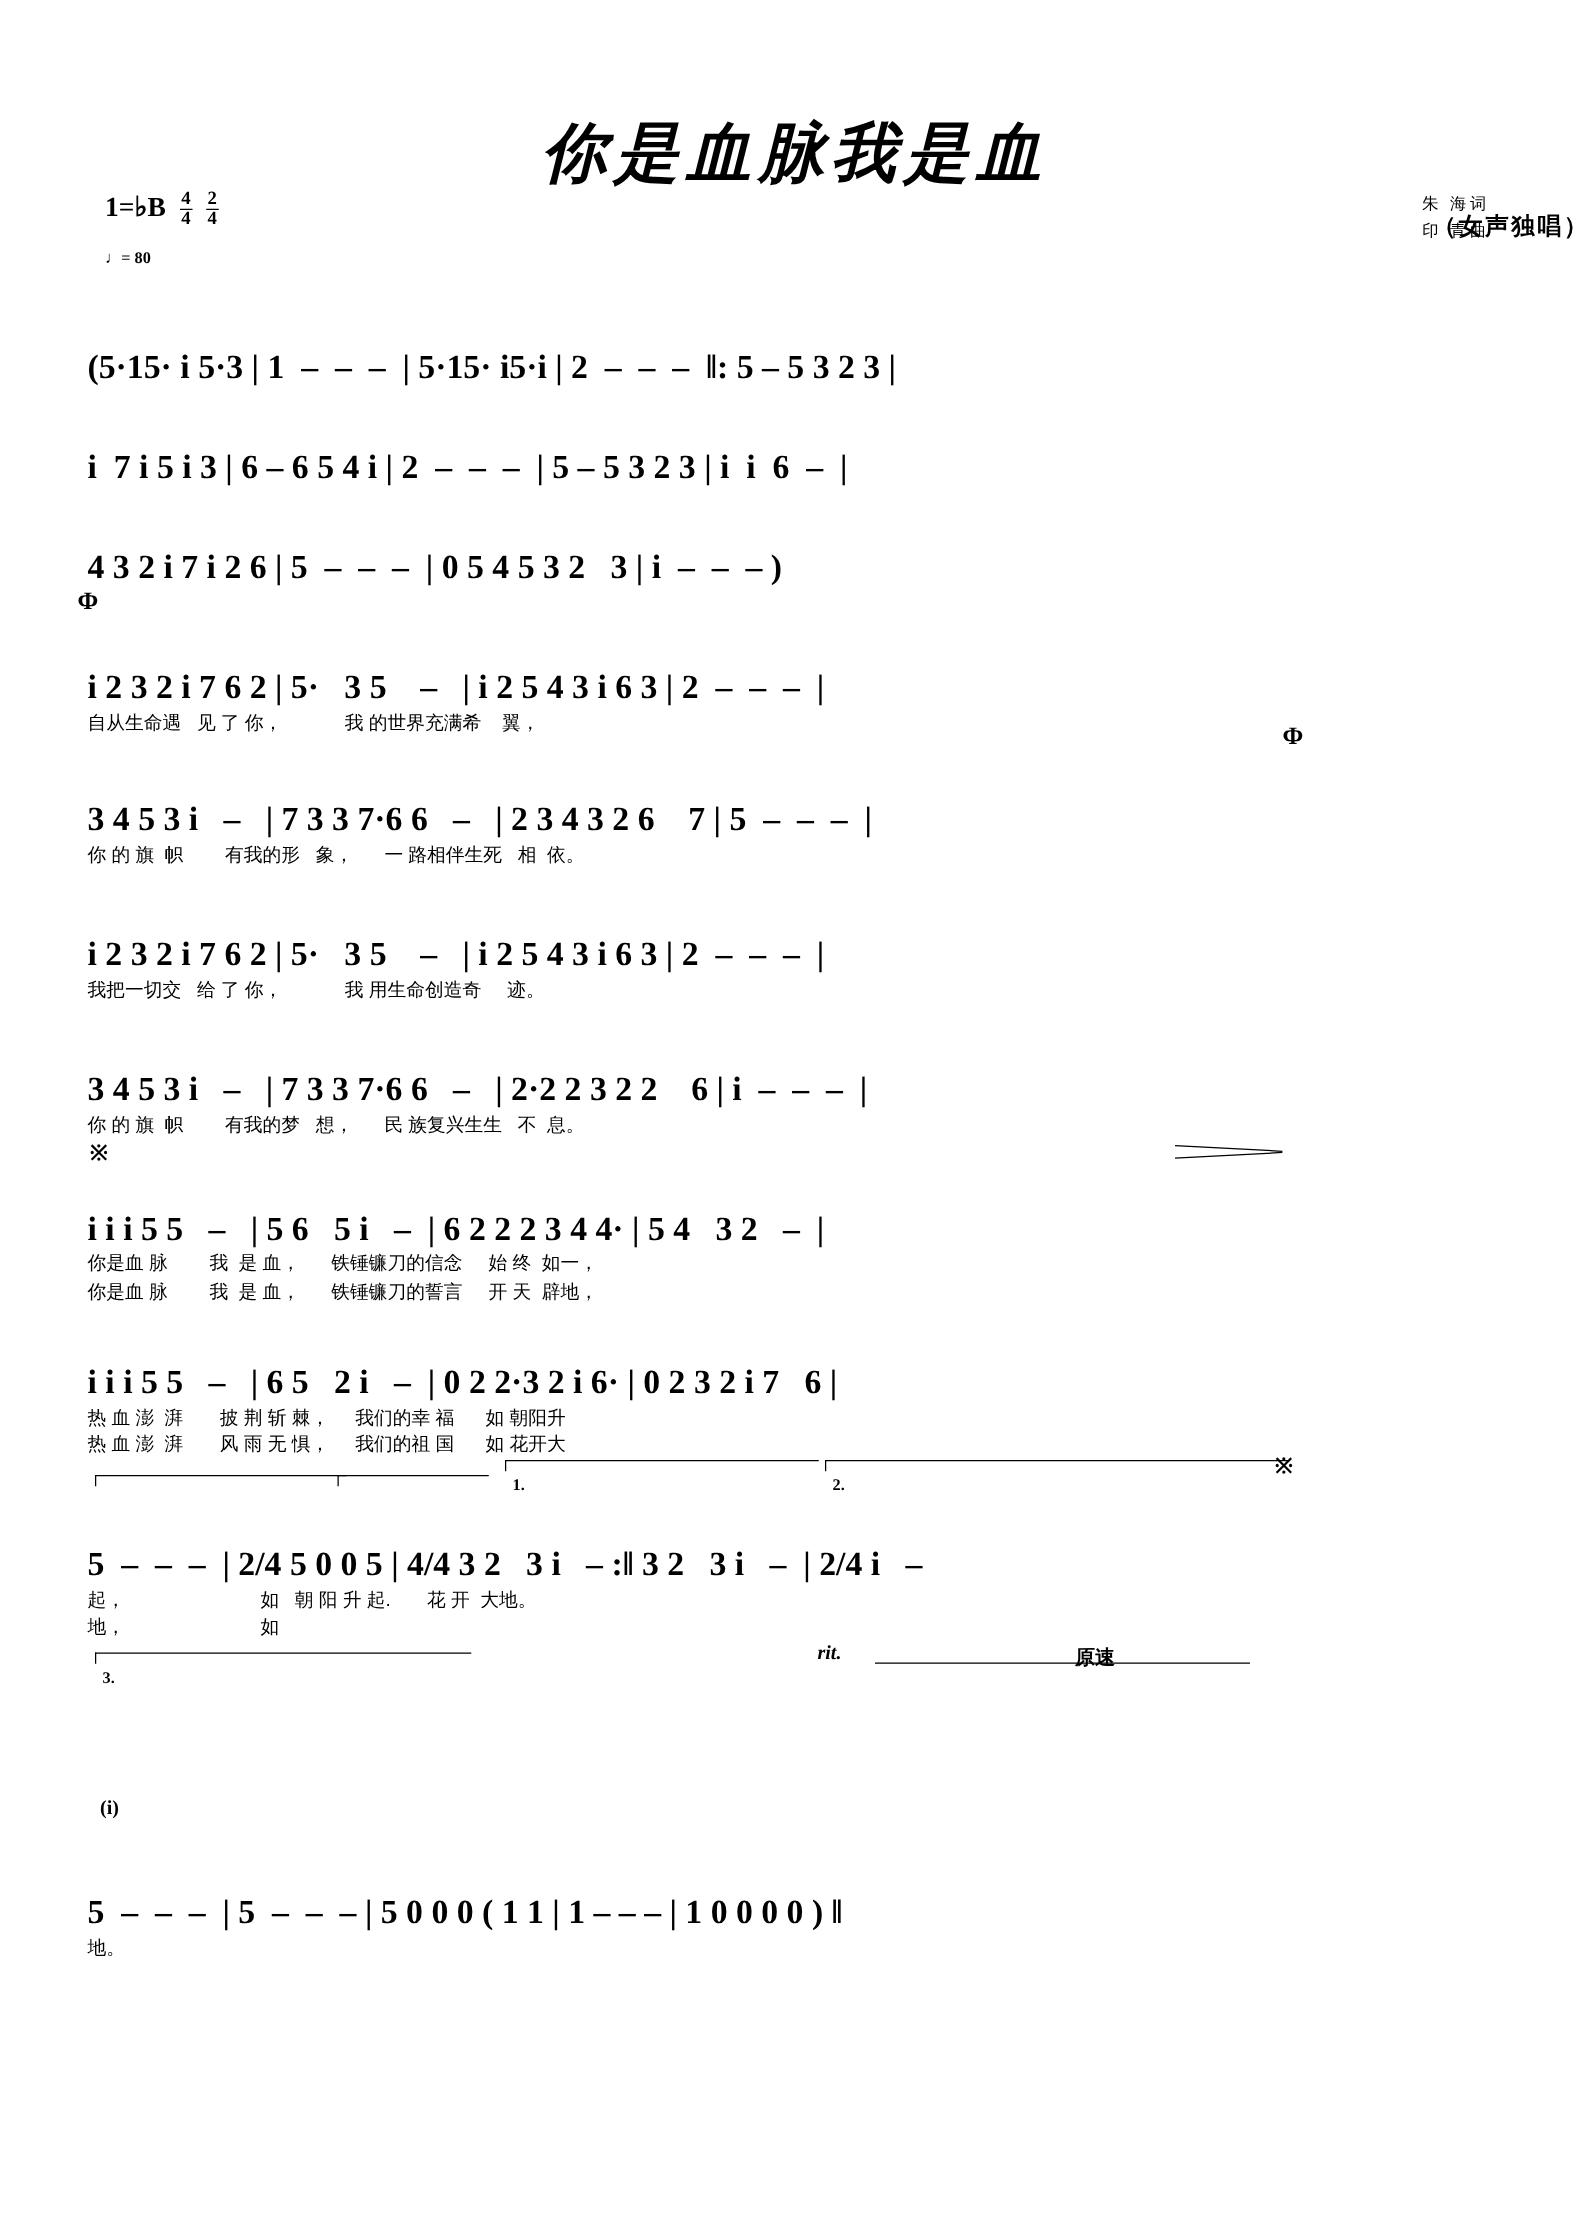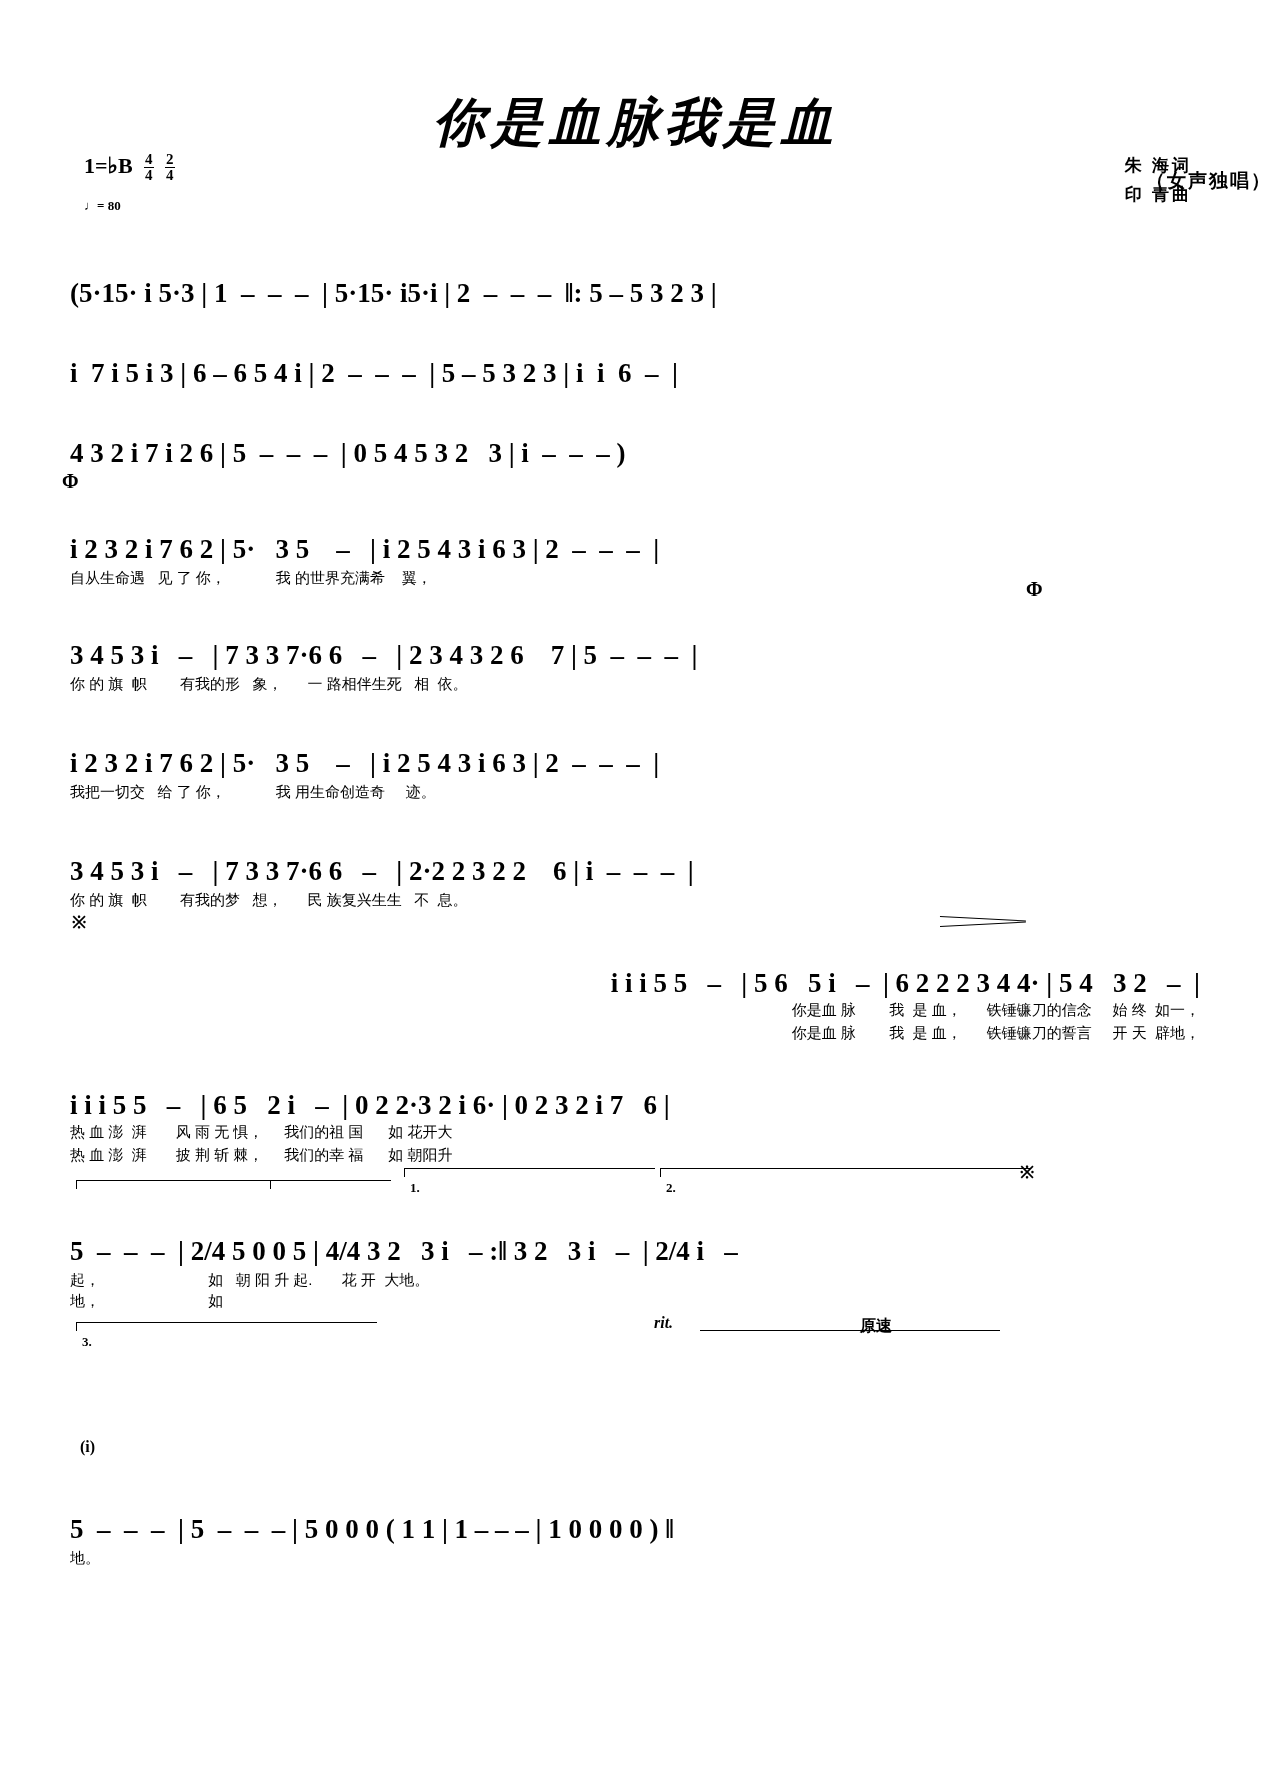--- a/index.html
+++ b/index.html
@@ -63,22 +63,22 @@
   .frac .num { border-bottom: 1px solid #000; padding: 0 1px;}
   .tempo {
     position: absolute;
     left: 84px; top: 198px;
     font-size: 13px;
     font-weight: bold;
   }
   .credits {
     position: absolute;
     right: 80px; top: 152px;
-    font-size: 17px;
-    font-weight: bold;
+    font-size: 13px;
+    font-weight: normal;
     line-height: 1.7;
     text-align: right;
     letter-spacing: 3px;
   }
 
   
   .system {
     position: absolute;
     left: 70px;
     width: 1130px;
@@ -190,30 +190,30 @@
 
   <div class="system" style="top:816px;">
     <div class="notes">3 4 5 3 i   –   | 7 3 3 7·6 6   –   | 2·2 2 3 2 2    6 | i  –  –  –  |</div>
     <div class="lyrics">你 的 旗  帜        有我的梦   想，      民 族复兴生生   不  息。</div>
   </div>
 
   <div class="repeat-mark" style="left:72px; top:910px;">※</div>
   <div class="hairpin" style="left:940px; top:916px; width:86px; transform: rotate(3deg);"></div>
   <div class="hairpin" style="left:940px; top:926px; width:86px; transform: rotate(-3deg);"></div>
 
-  <div class="system" style="top:928px;text-align:right;">
+  <div class="system" style="top:928px;">
     <div class="notes">i i i 5 5   –   | 5 6   5 i   –  | 6 2 2 2 3 4 4· | 5 4   3 2   –  |</div>
     <div class="lyrics lyrics2">你是血 脉        我  是 血，      铁锤镰刀的信念     始 终  如一，</div>
     <div class="lyrics">你是血 脉        我  是 血，      铁锤镰刀的誓言     开 天  辟地，</div>
   </div>
 
   <div class="system" style="top:1050px;">
     <div class="notes">i i i 5 5   –   | 6 5   2 i   –  | 0 2 2·3 2 i 6· | 0 2 3 2 i 7   6 |</div>
+    <div class="lyrics">热 血 澎  湃       披 荆 斩 棘，     我们的幸 福      如 朝阳升</div>
     <div class="lyrics lyrics2">热 血 澎  湃       风 雨 无 惧，     我们的祖 国      如 花开大</div>
-    <div class="lyrics">热 血 澎  湃       披 荆 斩 棘，     我们的幸 福      如 朝阳升</div>
   </div>
 
   <div class="bracket-top" style="left:76px; top:1180px; width:200px;"></div>
   <div class="bracket-top" style="left:270px; top:1180px; width:120px;"></div>
   <div class="bracket-top" style="left:404px; top:1168px; width:250px;"></div>
   <div class="ending-label" style="left:410px; top:1180px;">1.</div>
   <div class="bracket-top" style="left:660px; top:1168px; width:370px;"></div>
   <div class="ending-label" style="left:666px; top:1180px;">2.</div>
   <div class="repeat-mark" style="left:1020px; top:1160px;">※</div>
 

